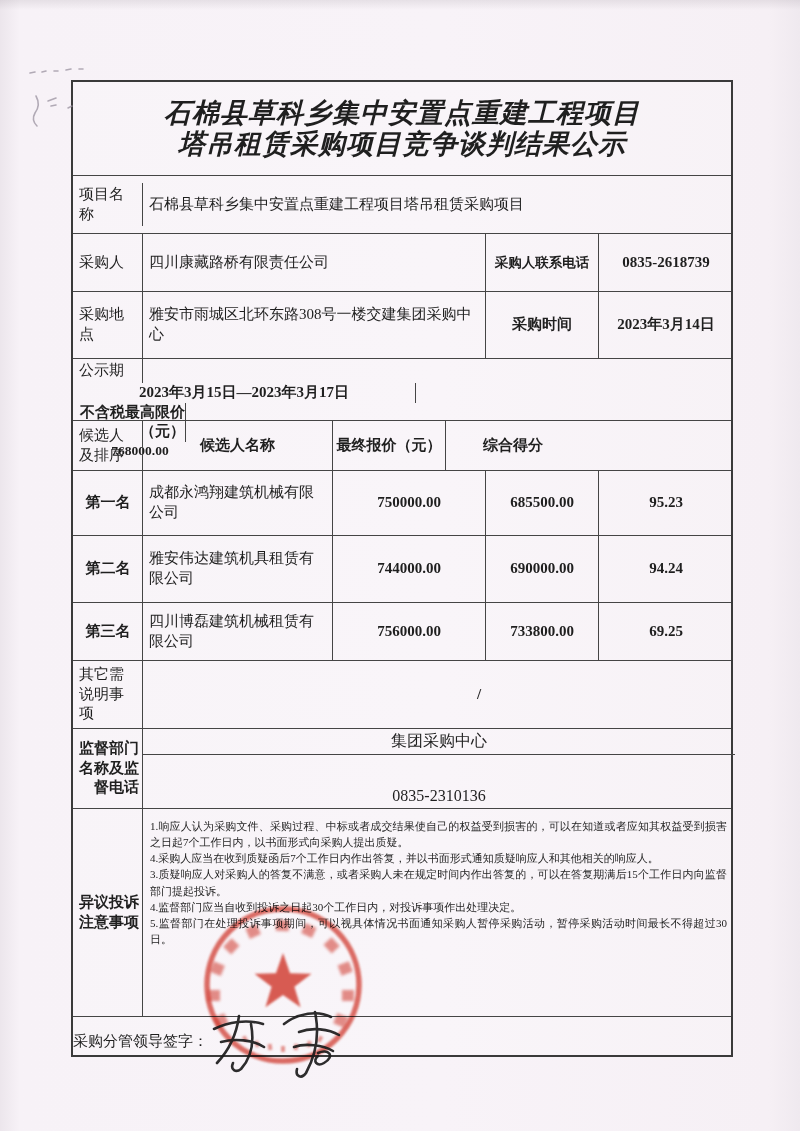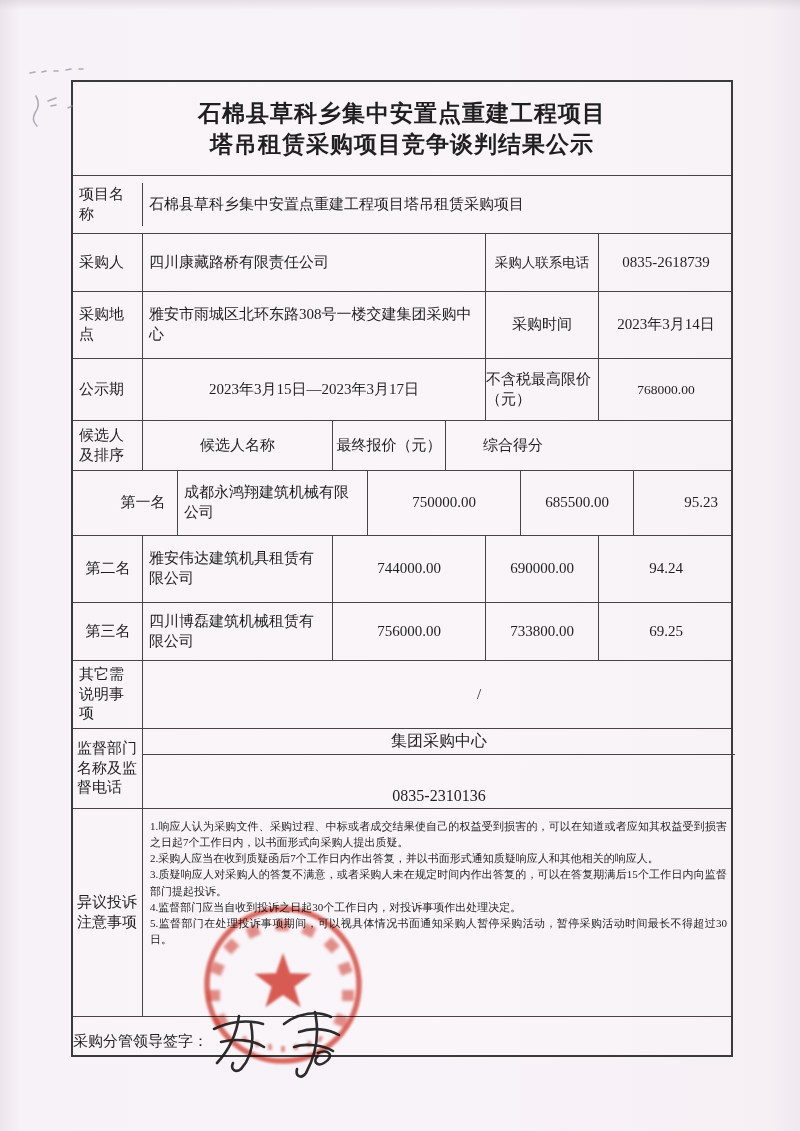--- a/index.html
+++ b/index.html
@@ -23,26 +23,26 @@
     position:absolute;left:71px;top:80px;width:662px;height:977px;
     border:2px solid #3a3a3a;
     box-sizing:border-box;
     background:rgba(255,255,255,.18);
   }
   .r{display:flex;box-sizing:border-box;border-bottom:1.5px solid #454545;}
   .r:last-child{border-bottom:none;}
   .c{box-sizing:border-box;border-right:1.5px solid #454545;position:relative;
      display:flex;align-items:center;font-size:15px;line-height:1.32;}
   .c:last-child{border-right:none;}
-  .c.center{justify-content:center;text-align:left;}
+  .c.center{justify-content:center;text-align:right;font-weight:bold;}
   .c.left{justify-content:flex-start;text-align:left;padding-left:6px;padding-right:4px;}
   .label-cell{width:70px;flex:none;padding:2px 3px 2px 4px;}
   .title-row{height:93px;border-bottom:1.5px solid #454545;
      display:flex;flex-direction:column;align-items:center;justify-content:center;}
-  .title-line{font-size:23px;font-weight:bold;letter-spacing:1px;line-height:31px;text-align:center;}
+  .title-line{font-size:27px;font-weight:bold;letter-spacing:1px;line-height:31px;text-align:center;font-style:italic;}
   .w-main{width:343px;flex:none;}
   .w-rest{width:592px;flex:none;}
   .w-name{width:190px;flex:none;}
   .w-bid{width:153px;flex:none;}
   .w-final{width:113px;flex:none;}
   .w-score{width:134px;flex:none;}
   .sub-rows{display:flex;flex-direction:column;width:592px;flex:none;gap:29px;}
   .sub-row{flex:1;display:flex;align-items:center;justify-content:center;box-sizing:border-box;}
   .sub-row:first-child{border-bottom:1.5px solid #454545;}
   .nowrap{white-space:nowrap;}
@@ -78,35 +78,35 @@
       <div class="c w-score center">0835-2618739</div>
     </div>
 
     <div class="r" style="height:67px;">
       <div class="c label-cell left">采购地点</div>
       <div class="c w-main left">雅安市雨城区北环东路308号一楼交建集团采购中心</div>
       <div class="c w-final center">采购时间</div>
       <div class="c w-score center">2023年3月14日</div>
     </div>
 
-    <div class="r" style="height:62px;">
+    <div class="r" style="height:62px;flex-direction:column;">
       <div class="c label-cell left">公示期</div>
       <div class="c w-main center">2023年3月15日—2023年3月17日</div>
       <div class="c w-final center">不含税最高限价（元）</div>
       <div class="c w-score center small">768000.00</div>
     </div>
 
     <div class="r" style="height:50px;">
       <div class="c label-cell left">候选人及排序</div>
       <div class="c w-name center">候选人名称</div>
       <div class="c w-final center">最终报价（元）</div>
       <div class="c w-score center">综合得分</div>
     </div>
 
-    <div class="r" style="height:65px;padding-left:35px;">
+    <div class="r" style="height:65px;">
       <div class="c label-cell center">第一名</div>
       <div class="c w-name left">成都永鸿翔建筑机械有限公司</div>
       <div class="c w-bid center">750000.00</div>
       <div class="c w-final center">685500.00</div>
       <div class="c w-score center">95.23</div>
     </div>
 
     <div class="r" style="height:67px;">
       <div class="c label-cell center">第二名</div>
       <div class="c w-name left">雅安伟达建筑机具租赁有限公司</div>
@@ -133,21 +133,21 @@
       <div class="sub-rows">
         <div class="sub-row">集团采购中心</div>
         <div class="sub-row">0835-2310136</div>
       </div>
     </div>
 
     <div class="r" style="height:208px;">
       <div class="c label-cell center">异议投诉注意事项</div>
       <div class="c w-rest objection-cell">
         <div class="objection-item">1.响应人认为采购文件、采购过程、中标或者成交结果使自己的权益受到损害的，可以在知道或者应知其权益受到损害之日起7个工作日内，以书面形式向采购人提出质疑。</div>
-        <div class="objection-item">2.采购人应当在收到质疑函后7个工作日内作出答复，并以书面形式通知质疑响应人和其他相关的响应人。</div>
+        <div class="objection-item">4.采购人应当在收到质疑函后7个工作日内作出答复，并以书面形式通知质疑响应人和其他相关的响应人。</div>
         <div class="objection-item">3.质疑响应人对采购人的答复不满意，或者采购人未在规定时间内作出答复的，可以在答复期满后15个工作日内向监督部门提起投诉。</div>
         <div class="objection-item">4.监督部门应当自收到投诉之日起30个工作日内，对投诉事项作出处理决定。</div>
         <div class="objection-item">5.监督部门在处理投诉事项期间，可以视具体情况书面通知采购人暂停采购活动，暂停采购活动时间最长不得超过30日。</div>
       </div>
     </div>
 
     <div class="r sig-row" style="height:49px;">
       <div class="sig-label">采购分管领导签字：</div>
     </div>
 

